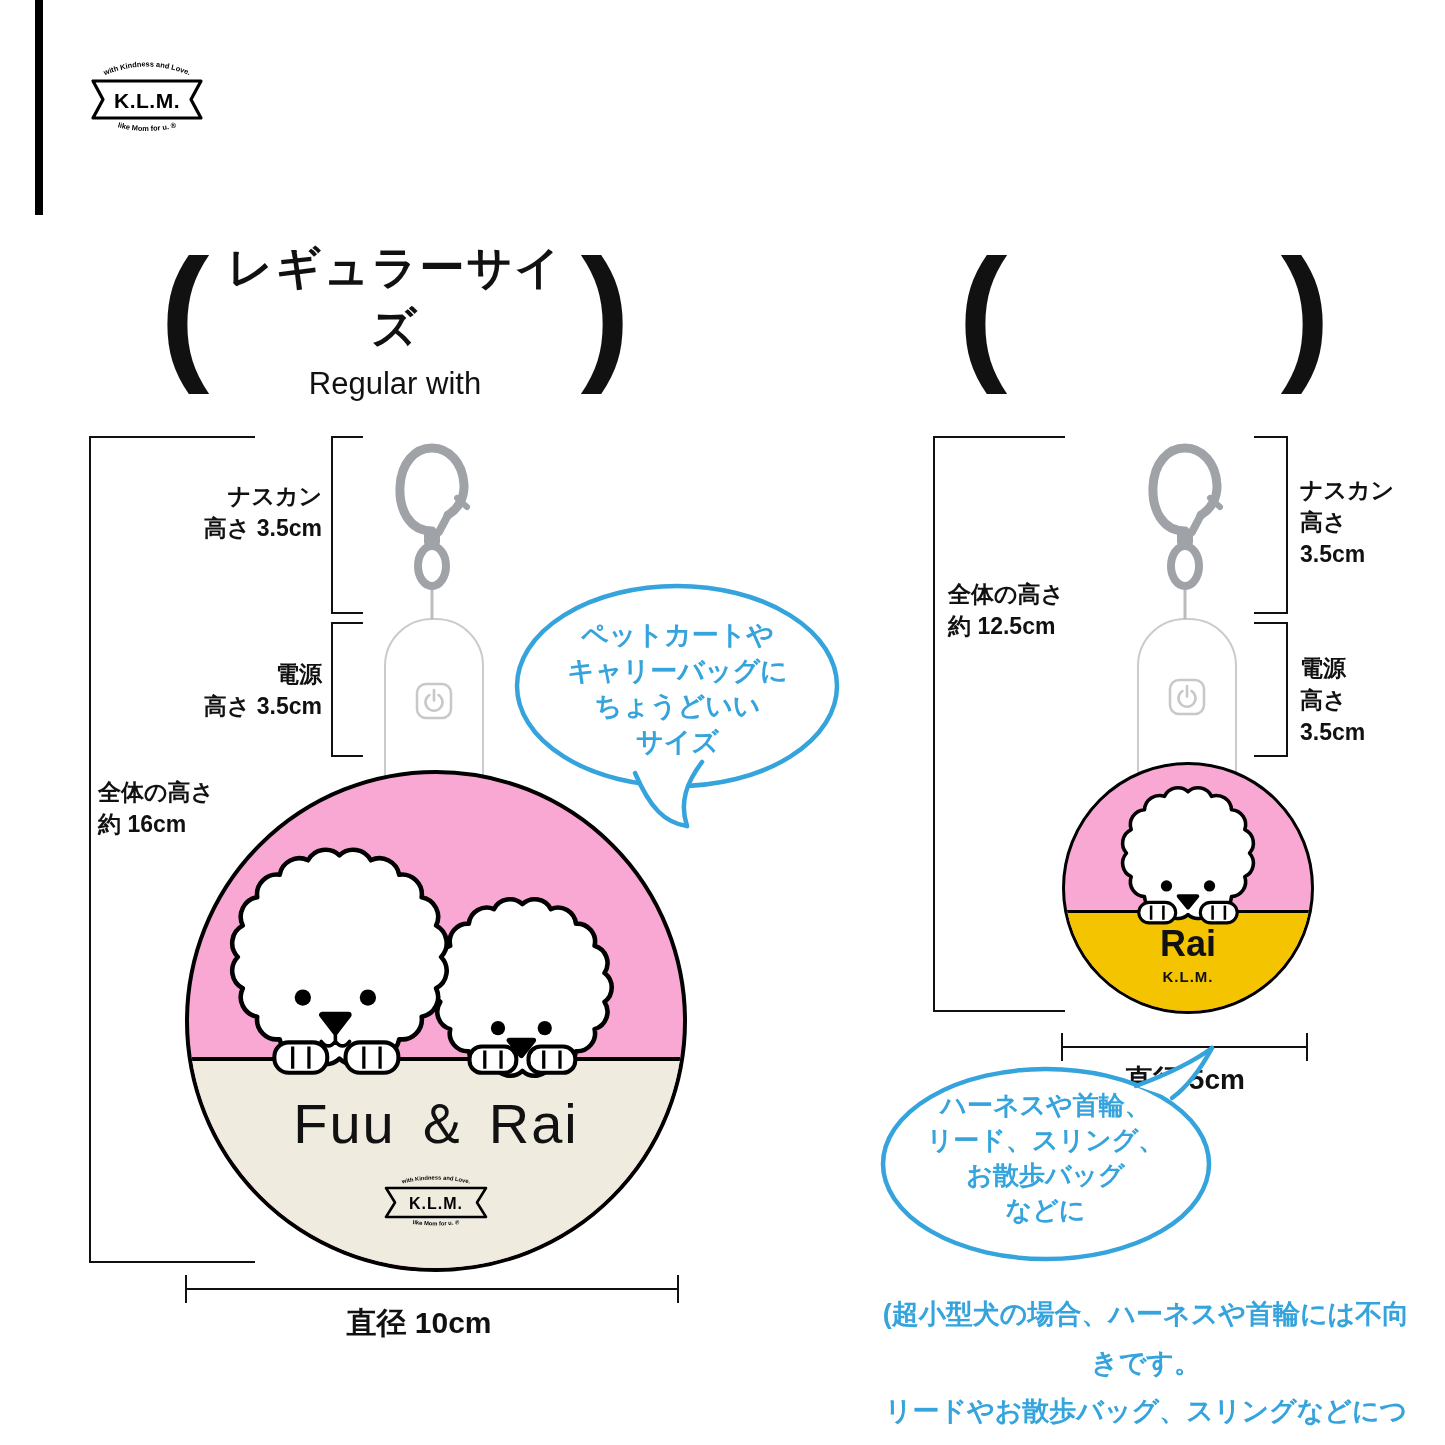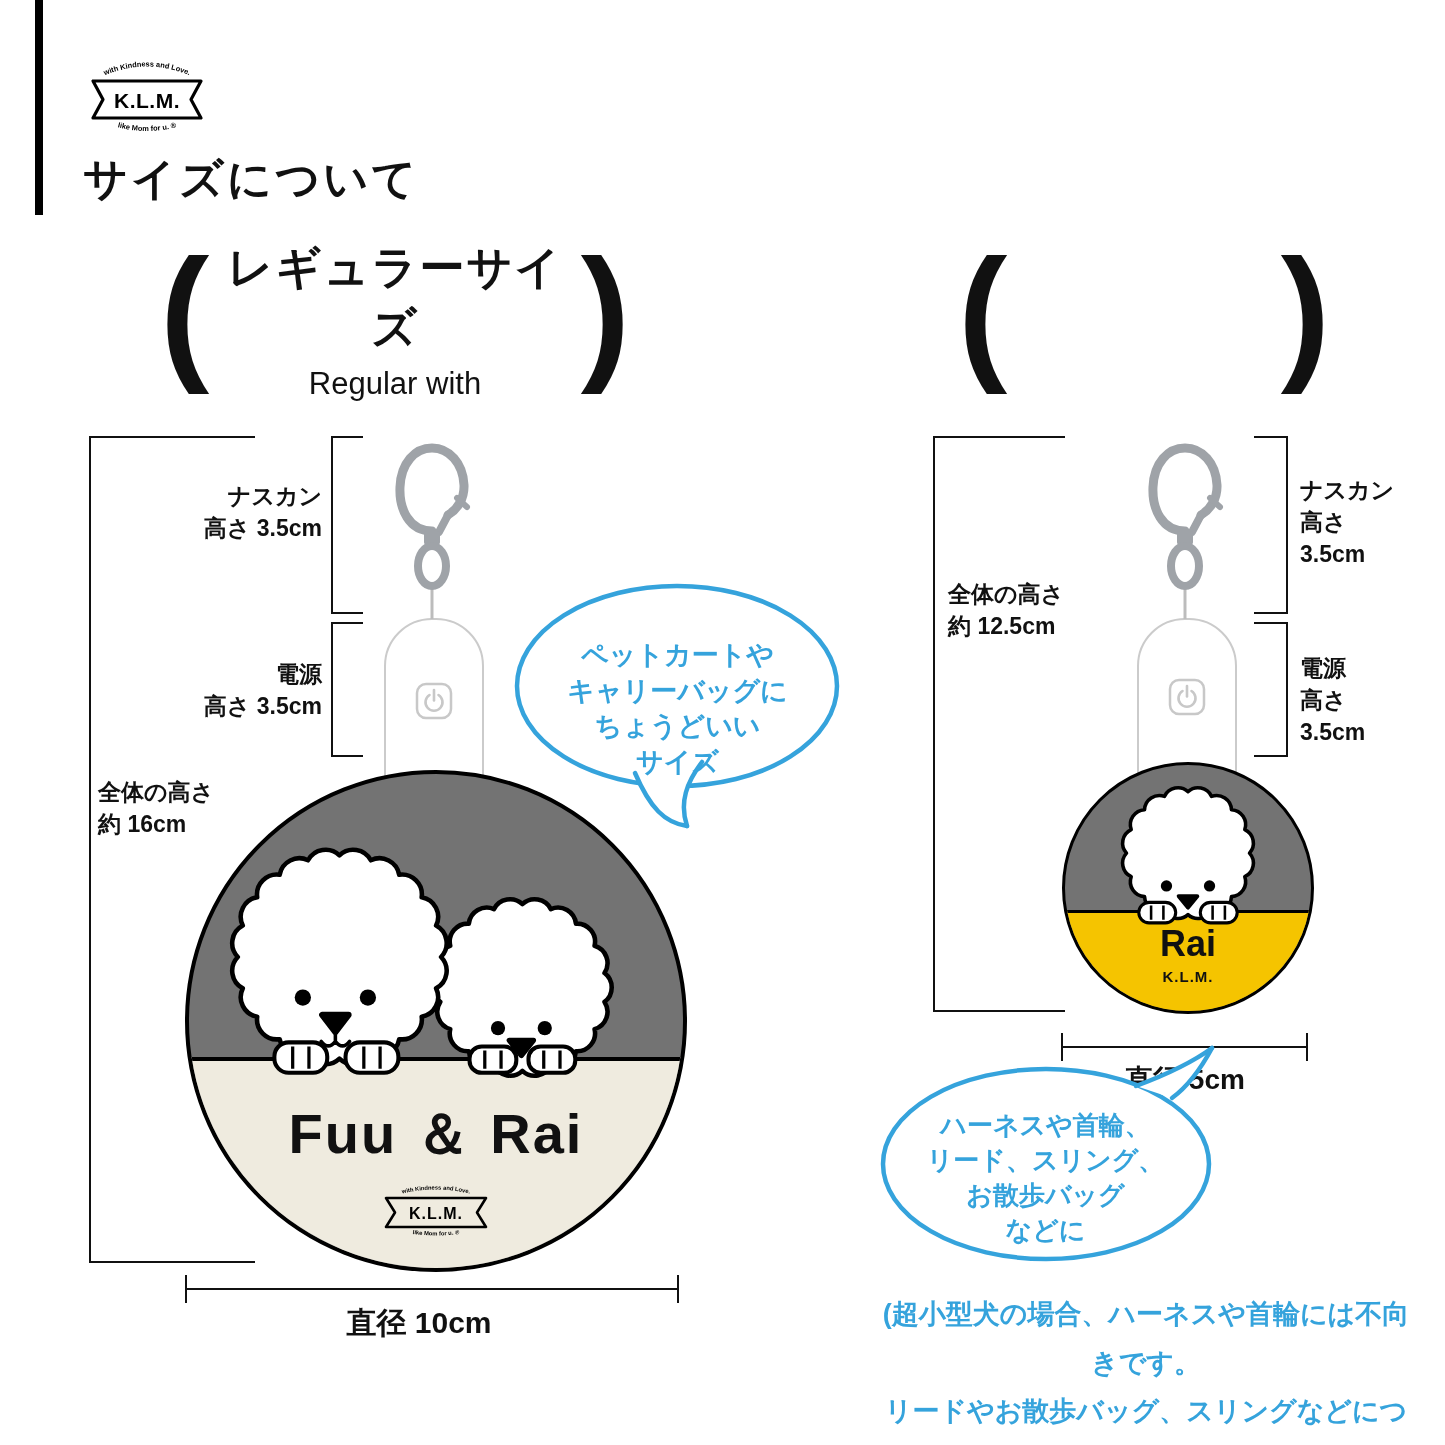--- a/index.html
+++ b/index.html
@@ -13,31 +13,31 @@
   .mlabel{position:absolute;font-weight:600;color:var(--ink);white-space:pre-line;line-height:1.4;font-size:23px;}
   .right{text-align:right;}
   .center{text-align:center;}
   .title{position:absolute;left:83px;top:150px;font-size:44px;font-weight:800;letter-spacing:3px;}
   .accent{position:absolute;left:35px;top:0;width:8px;height:215px;background:#000;}
   .heading{position:absolute;display:flex;justify-content:space-between;align-items:center;height:135px;}
   .paren{font-size:148px;line-height:0.85;font-weight:600;transform:translateY(-8px);}
   .head-jp{font-size:45px;font-weight:800;letter-spacing:2px;text-align:center;}
   .head-en{font-size:31px;font-weight:400;text-align:center;margin-top:8px;}
   .unit{position:absolute;background:#fff;border:2.5px solid #cbcbcb;border-radius:48px 48px 10px 10px;}
-  .charm{position:absolute;background:#737373;border-radius:50%;overflow:hidden;}
+  .charm{position:absolute;background:#f9a8d4;border-radius:50%;overflow:hidden;}
   .charm.reg{border:4px solid #000;}
   .charm.mini{border:3px solid #000;}
   .charm-bottom{position:absolute;left:0;right:0;bottom:0;display:flex;flex-direction:column;align-items:center;z-index:1;}
   .charm-bottom.reg{height:207px;background:var(--beige);border-top:4px solid #000;}
   .charm-bottom.mini{height:98px;background:var(--yellow);border-top:3px solid #000;}
-  .charm-name-reg{font-size:56px;font-weight:700;letter-spacing:2px;margin-top:36px;}
+  .charm-name-reg{font-size:56px;font-weight:400;letter-spacing:2px;margin-top:26px;}
   .charm-name-mini{font-size:36px;font-weight:800;margin-top:10px;}
   .charm-klm-mini{font-size:15px;font-weight:800;letter-spacing:1px;margin-top:3px;}
   .dogs{position:absolute;left:0;top:0;width:100%;height:100%;z-index:2;pointer-events:none;}
-  .bubble-text{position:absolute;color:var(--blue);font-weight:700;text-align:center;white-space:pre-line;z-index:6;margin-top:20px;}
+  .bubble-text{position:absolute;color:var(--blue);font-weight:700;text-align:center;white-space:pre-line;z-index:6;}
   .note{position:absolute;color:var(--blue);font-weight:600;font-size:27px;line-height:1.8;text-align:center;white-space:pre-line;}
   svg{display:block;}
 </style>
 </head>
 <body>
 
 <div class="page">
 
   <div class="accent"></div>
 
@@ -47,21 +47,20 @@
       <textPath href="#lb-top" startOffset="50%" text-anchor="middle">with Kindness and Love.</textPath>
     </text>
     <path d="M 8 31 L 116 31 L 106 49.5 L 116 68 L 8 68 L 18 49.5 Z" fill="#fff" stroke="#000" stroke-width="3.2" stroke-linejoin="round"></path>
     <text x="62" y="57.5" text-anchor="middle" font-size="21" font-weight="800" letter-spacing="0.5" fill="#000">K.L.M.</text>
     <path id="lb-bot" d="M 19 73 Q 62 89 105 73" fill="none"></path>
     <text font-size="7.4" font-weight="600" fill="#000">
       <textPath href="#lb-bot" startOffset="50%" text-anchor="middle">like Mom for u. ®</textPath>
     </text>
   </svg>
 
-  <div class="title">サイズについて</div>
 
   <div class="heading" style="left:160px;top:252px;width:470px;">
     <span class="paren">(</span>
     <span>
       <div class="head-jp">レギュラーサイズ</div>
       <div class="head-en">Regular with</div>
     </span>
     <span class="paren">)</span>
   </div>
 

